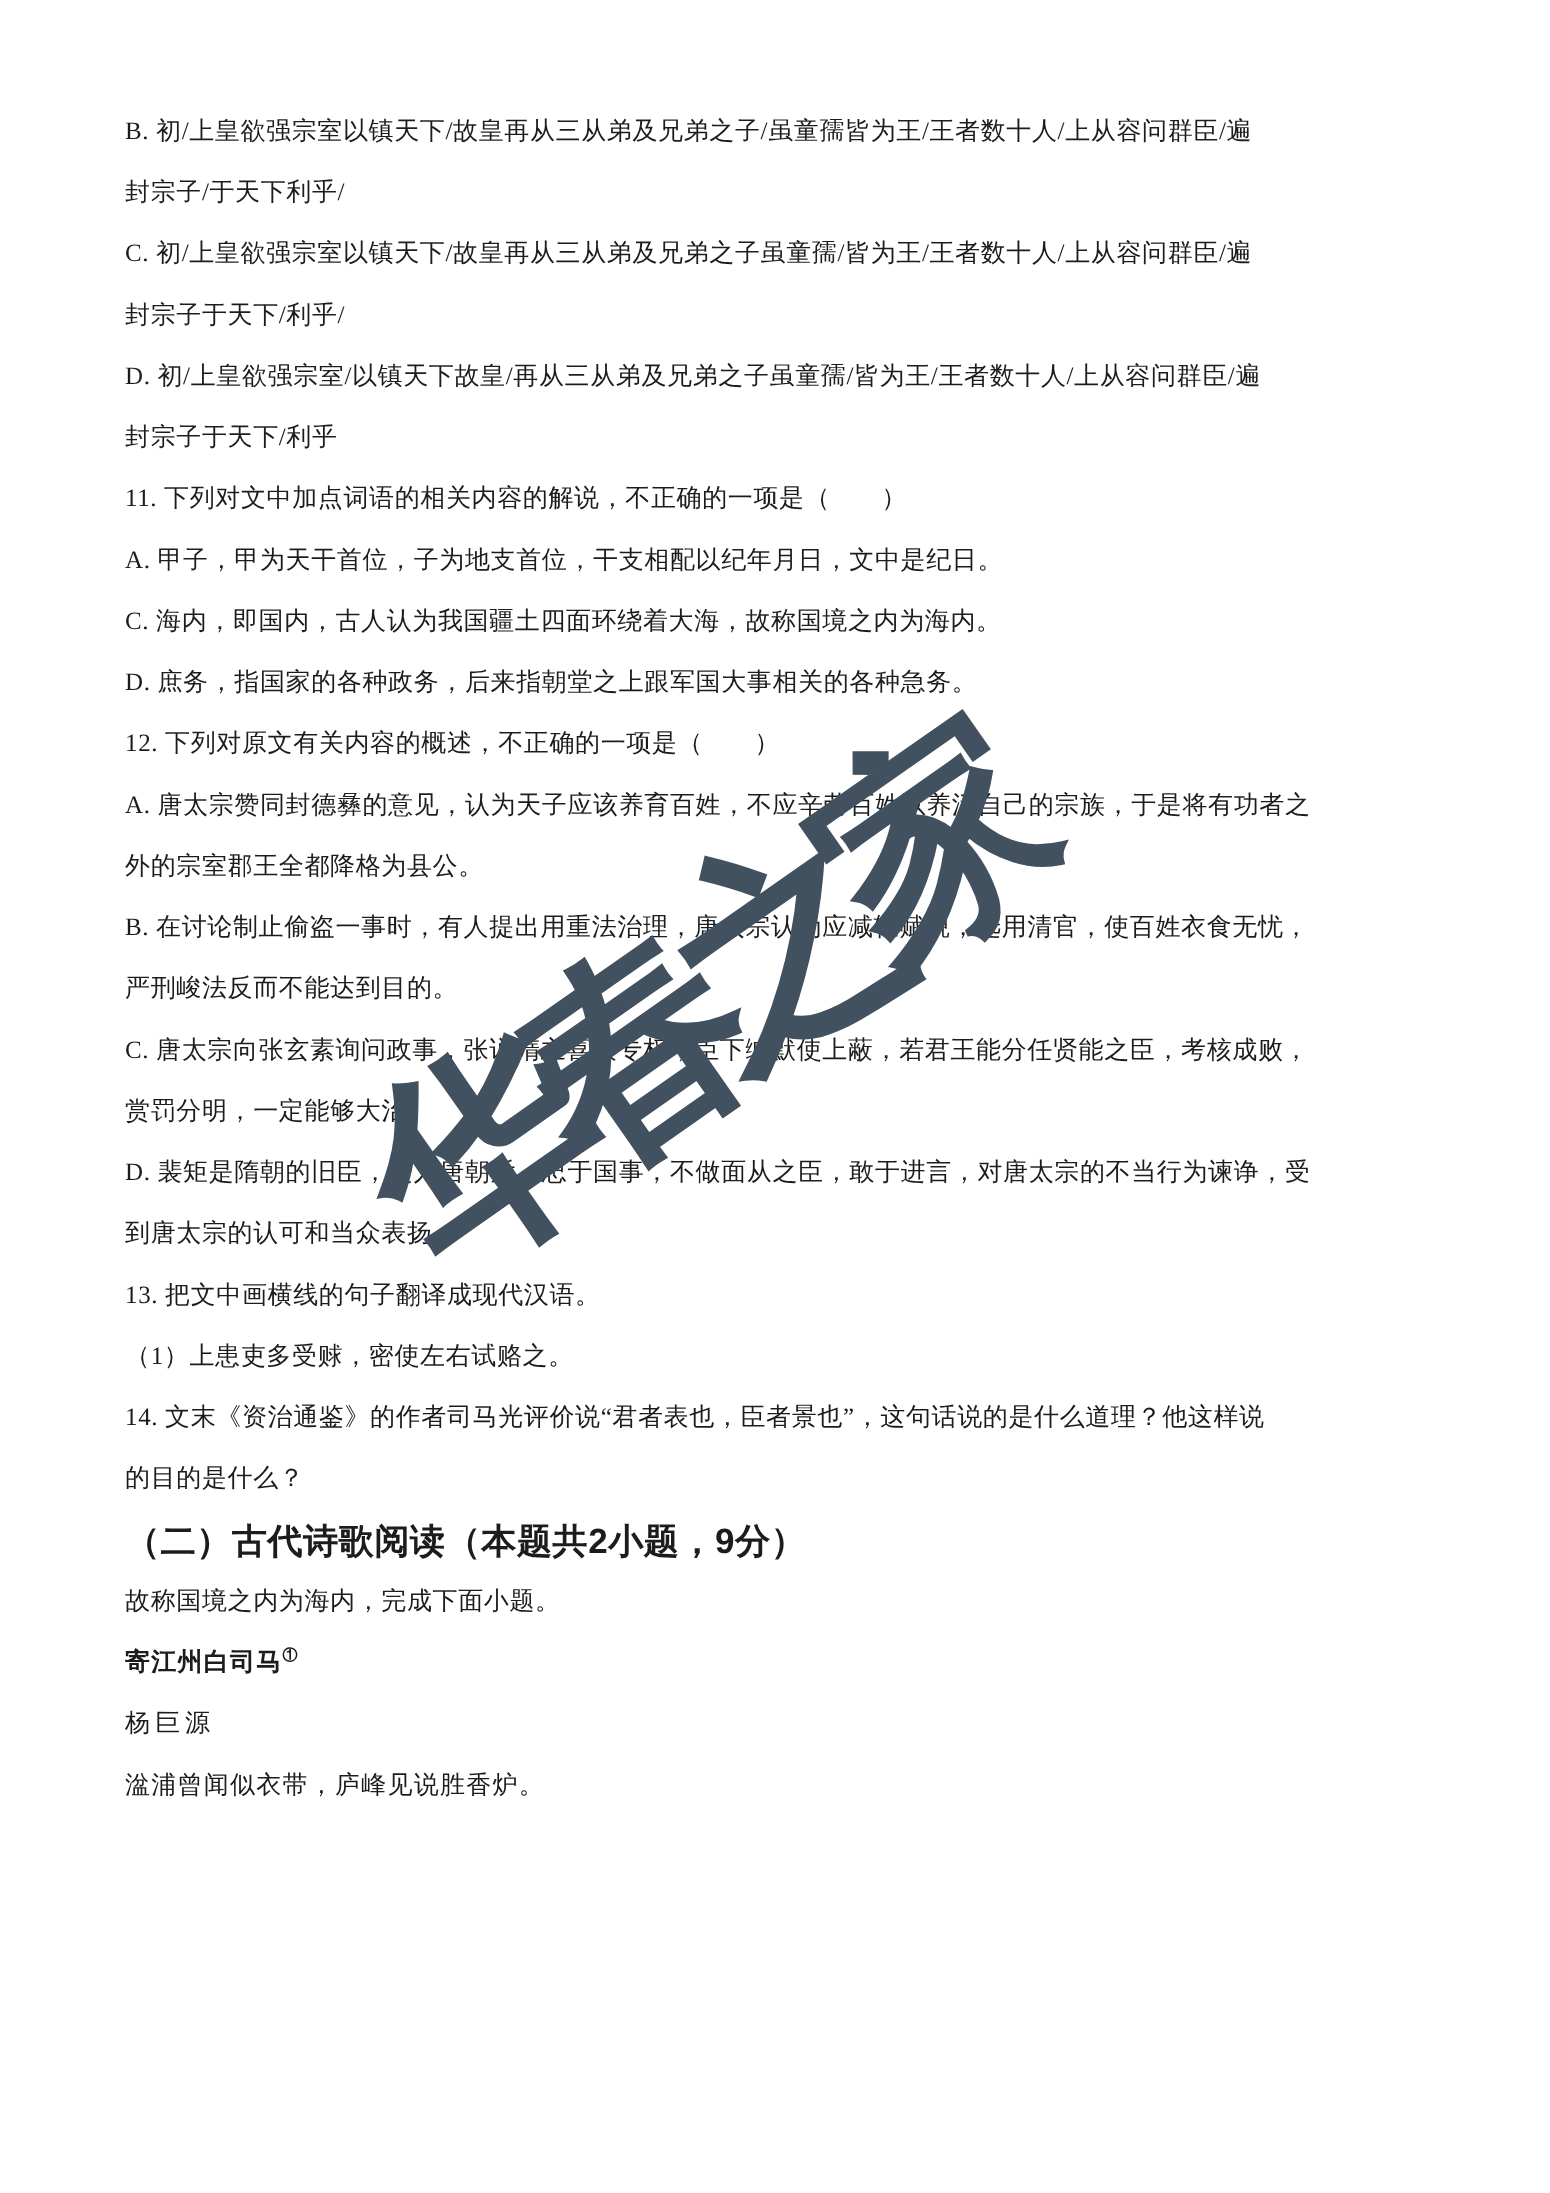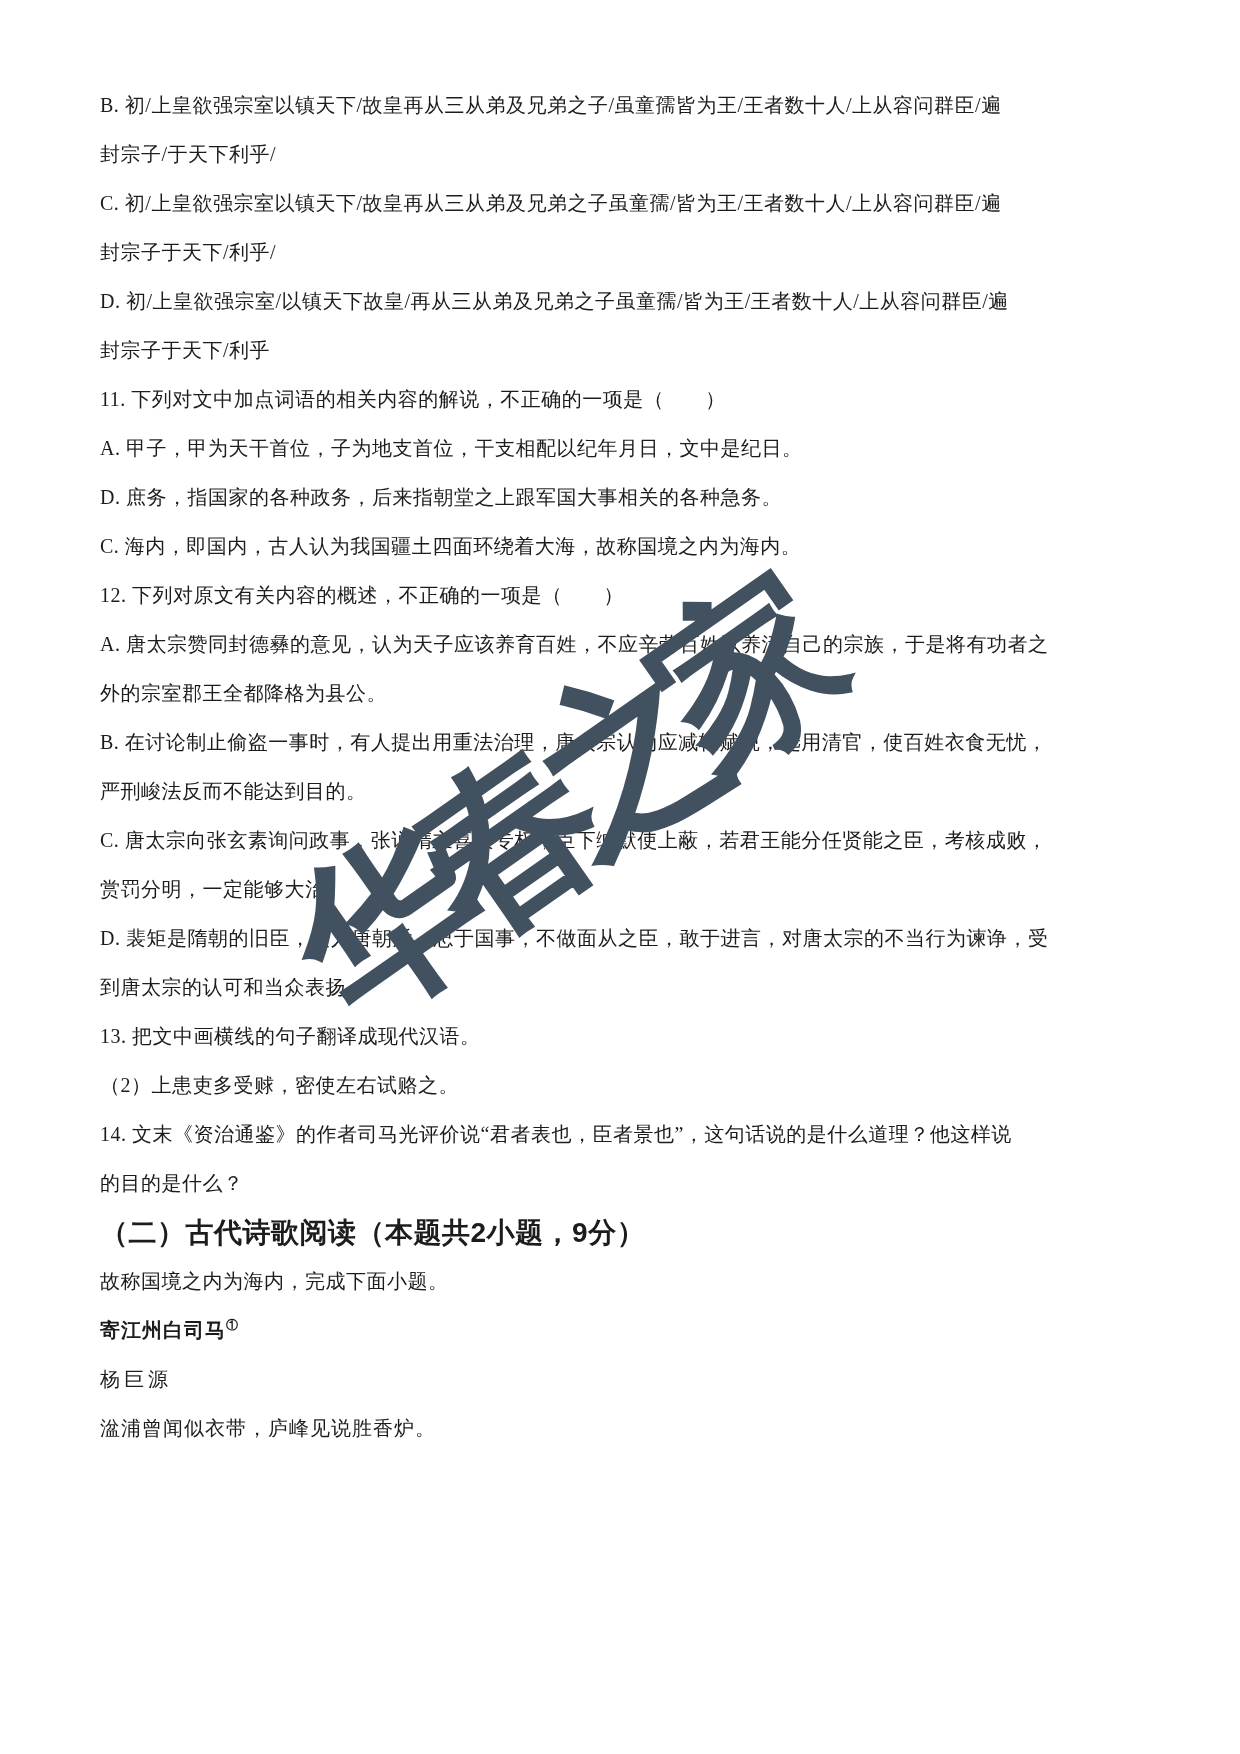--- a/index.html
+++ b/index.html
@@ -76,35 +76,35 @@
 
     <p class="para">B. 初/上皇欲强宗室以镇天下/故皇再从三从弟及兄弟之子/虽童孺皆为王/王者数十人/上从容问群臣/遍
 封宗子/于天下利乎/</p>
     <p class="para">C. 初/上皇欲强宗室以镇天下/故皇再从三从弟及兄弟之子虽童孺/皆为王/王者数十人/上从容问群臣/遍
 封宗子于天下/利乎/</p>
     <p class="para">D. 初/上皇欲强宗室/以镇天下故皇/再从三从弟及兄弟之子虽童孺/皆为王/王者数十人/上从容问群臣/遍
 封宗子于天下/利乎</p>
 
     <p class="para">11. 下列对文中加点词语的相关内容的解说，不正确的一项是（　　）</p>
     <p class="para">A. 甲子，甲为天干首位，子为地支首位，干支相配以纪年月日，文中是纪日。</p>
+    <p class="para">C. 海内，即国内，古人认为我国疆土四面环绕着大海，故称国境之内为海内。</p>
     <p class="para">D. 庶务，指国家的各种政务，后来指朝堂之上跟军国大事相关的各种急务。</p>
-    <p class="para">C. 海内，即国内，古人认为我国疆土四面环绕着大海，故称国境之内为海内。</p>
 
     <p class="para">12. 下列对原文有关内容的概述，不正确的一项是（　　）</p>
     <p class="para">A. 唐太宗赞同封德彝的意见，认为天子应该养育百姓，不应辛劳百姓以养活自己的宗族，于是将有功者之
 外的宗室郡王全都降格为县公。</p>
     <p class="para">B. 在讨论制止偷盗一事时，有人提出用重法治理，唐太宗认为应减轻赋税，选用清官，使百姓衣食无忧，
 严刑峻法反而不能达到目的。</p>
     <p class="para">C. 唐太宗向张玄素询问政事，张说隋主喜欢专权，臣下缄默使上蔽，若君王能分任贤能之臣，考核成败，
 赏罚分明，一定能够大治。</p>
     <p class="para">D. 裴矩是隋朝的旧臣，进入唐朝后，忠于国事，不做面从之臣，敢于进言，对唐太宗的不当行为谏诤，受
 到唐太宗的认可和当众表扬。</p>
 
     <p class="para">13. 把文中画横线的句子翻译成现代汉语。</p>
-    <p class="para">（2）上患吏多受赇，密使左右试赂之。</p>
+    <p class="para">（1）上患吏多受赇，密使左右试赂之。</p>
 
     <p class="para">14. 文末《资治通鉴》的作者司马光评价说“君者表也，臣者景也”，这句话说的是什么道理？他这样说
 的目的是什么？</p>
 
     <p class="heading">（二）古代诗歌阅读（本题共2小题，9分）</p>
     <p class="para">故称国境之内为海内，完成下面小题。</p>
 
     <p class="para center poem-title"><span>寄江州白司马</span><span class="sup-note">①</span></p>
 
     <p class="para center poem-author">杨巨源</p>

